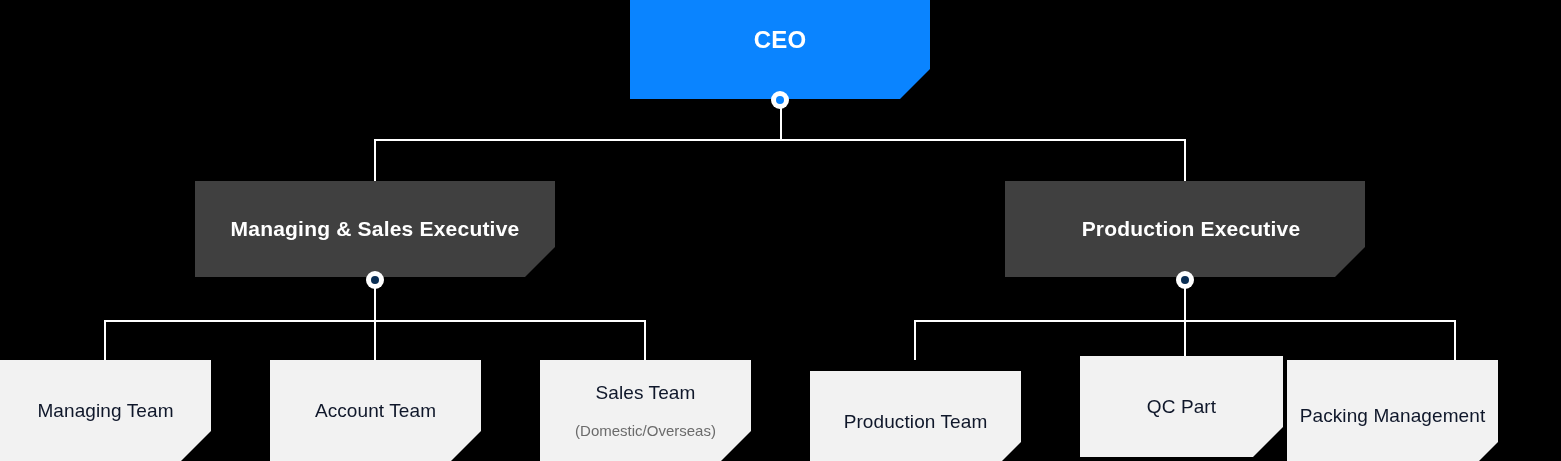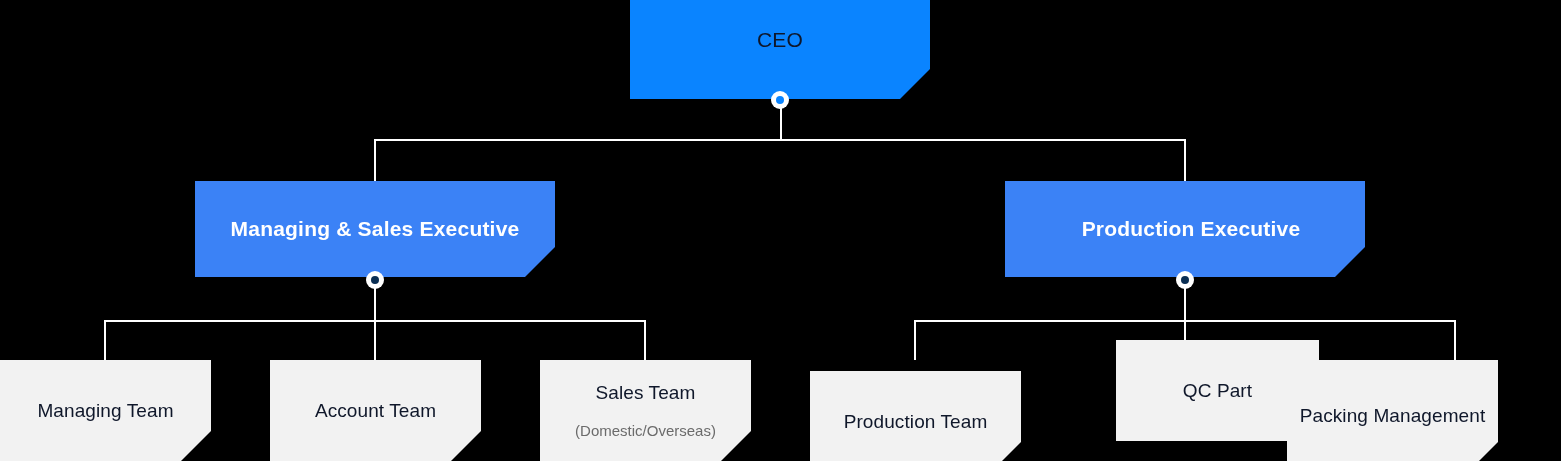--- a/index.html
+++ b/index.html
@@ -53,30 +53,30 @@
     text-align: center;
     z-index: 4;
     
     clip-path: polygon(0 0, 100% 0, 100% calc(100% - 30px), calc(100% - 30px) 100%, 0 100%);
   }
 
   .box-ceo {
     background: #0a84ff;
   }
   .box-exec {
-    background: #3b82f6;
+    background: #404040;
   }
   .box-team {
     background: #f2f2f2;
   }
 
   .box-ceo .box-title {
-    color: #0f172a;
-    font-size: 21px;
-    font-weight: normal;
+    color: #ffffff;
+    font-size: 24px;
+    font-weight: bold;
     letter-spacing: 0.2px;
   }
   .box-exec .box-title {
     color: #ffffff;
     font-size: 21px;
     font-weight: bold;
     letter-spacing: 0.2px;
   }
   .box-team .box-title {
     color: #0f172a;
@@ -149,21 +149,21 @@
 
   <div class="box box-team" style="left:540px; top:360px; width:211px; height:101px;">
     <div class="box-title">Sales Team</div>
     <div class="box-subtitle">(Domestic/Overseas)</div>
   </div>
 
   <div class="box box-team" style="left:810px; top:371px; width:211px; height:101px;">
     <div class="box-title">Production Team</div>
   </div>
 
-  <div class="box box-team" style="left:1080px; top:340px; width:203px; height:101px;margin-left:36px;">
+  <div class="box box-team" style="left:1080px; top:356px; width:203px; height:101px;">
     <div class="box-title">QC Part</div>
   </div>
 
   <div class="box box-team" style="left:1287px; top:360px; width:211px; height:112px;">
     <div class="box-title">Packing Management</div>
   </div>
 
 </div>
 
 </body></html>

